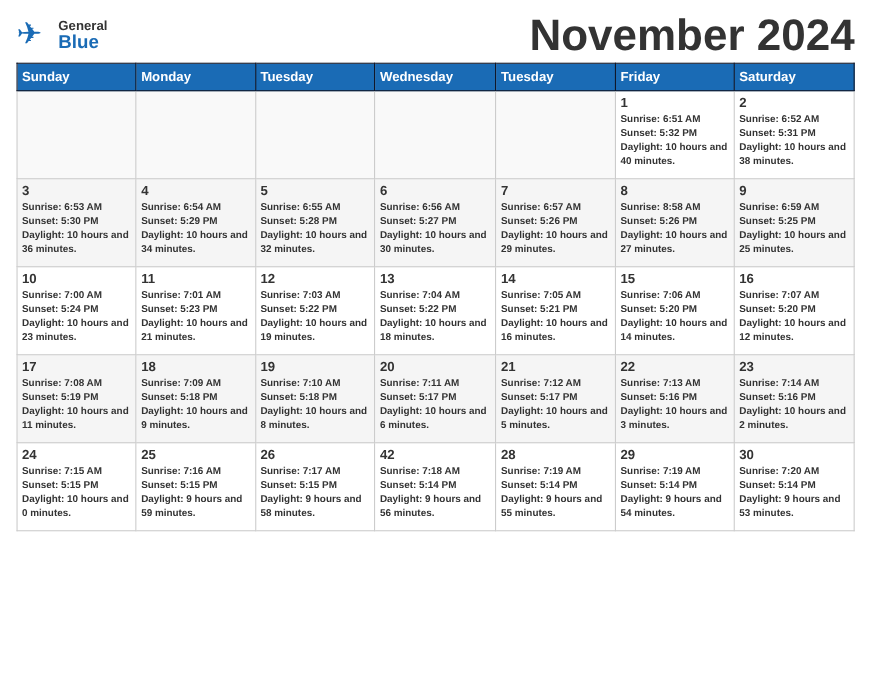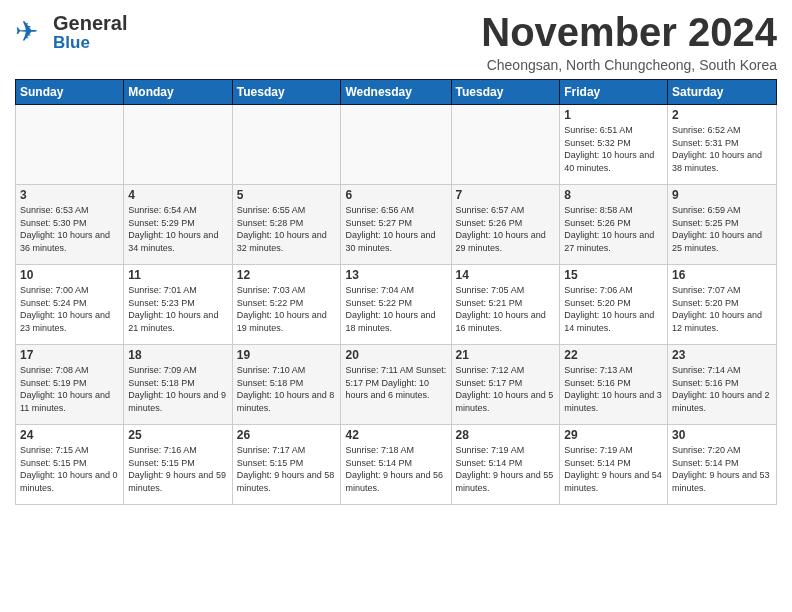--- a/index.html
+++ b/index.html
@@ -23,46 +23,45 @@
       vertical-align: top;
       padding: 3px 4px;
       font-size: 9.5px;
       color: #333;
       width: 113px;
       height: 80px;
       background: #fff;
     }
     .calendar tr:nth-child(even) td { background: #f5f5f5; }
     .day-num { font-size: 12px; font-weight: bold; color: #333; display: block; margin-bottom: 2px; }
-    .day-info { font-size: 9px; color: #333; line-height: 1.4; }
+    .day-info { font-size: 9px; color: #333; line-height: 1.4; font-weight: bold; }
     .empty-cell { background: #f9f9f9 !important; }
     .logo-wrapper { display: flex; align-items: center; gap: 2px; }
     .logo-text { display: flex; flex-direction: column; line-height: 1.1; }
   </style>
 </head>
 <body>
 
 <div class="page">
   <div class="header-top">
     <div class="logo-wrapper">
       <div>
         <svg width="36" height="36" viewBox="0 0 36 36">
           <text x="0" y="28" font-size="28" fill="#1a6bb5">✈</text>
         </svg>
       </div>
       <div class="logo-text">
-        <span style="font-size:20px;font-weight:bold;color:#333;">General</span>
+        <span style="font-size:12px;font-weight:bold;color:#333;">General</span>
         <span style="font-size:17px;font-weight:bold;color:#1a6bb5;">Blue</span>
       </div>
     </div>
     <div style="text-align:right;">
       <div class="month-title">November 2024</div>
     </div>
   </div>
-  <div class="subtitle">Cheongsan, North Chungcheong, South Korea</div>
 
   <table class="calendar">
     <thead>
       <tr>
       <th>Sunday</th>
           <th>Monday</th>
           <th>Tuesday</th>
           <th>Wednesday</th>
           <th>Tuesday</th>
           <th>Friday</th>

